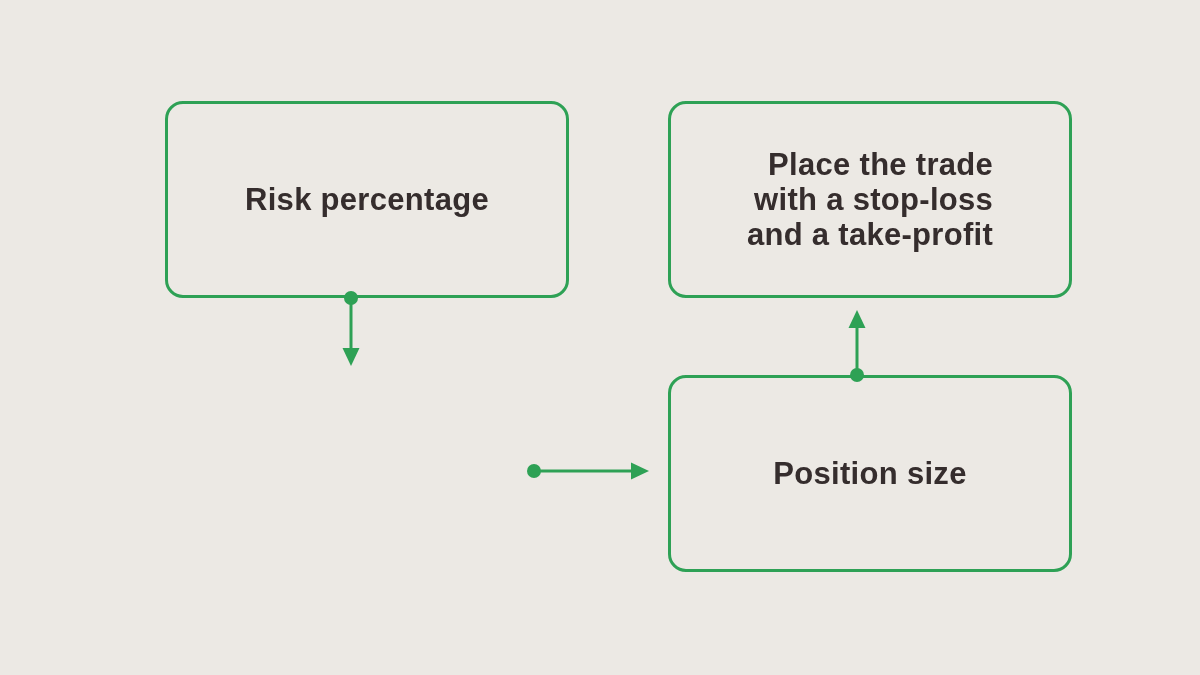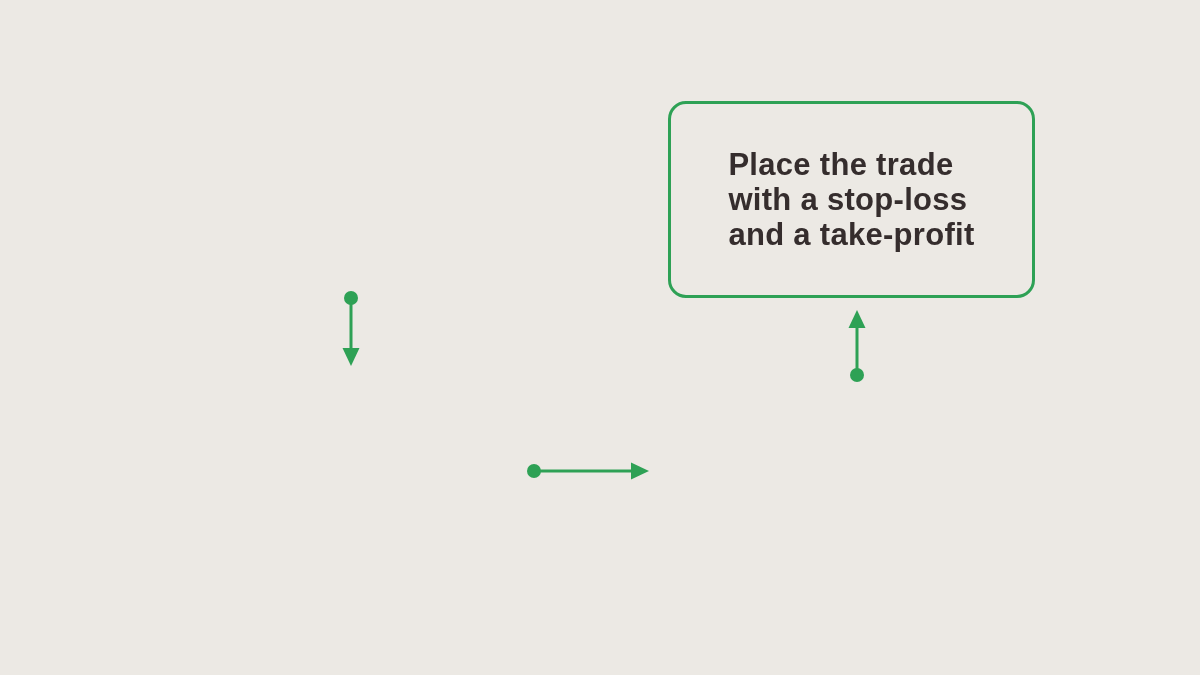--- a/index.html
+++ b/index.html
@@ -14,28 +14,28 @@
     font-family:"Liberation Sans","DejaVu Sans",sans-serif;
   }
   .canvas{
     position:relative;
     width:1200px;
     height:675px;
     background:var(--background);
   }
   .node{
     position:absolute;
-    width:367px;
+    width:404px;
     height:197px;
     border:3px solid var(--accent);
     border-radius:18px;
     display:flex;
     align-items:center;
     justify-content:center;
-    text-align:left;
+    text-align:right;
   }
   .node-label{
     font-size:31px;
     line-height:35px;
     font-weight:700;
     letter-spacing:0.3px;
     color:var(--text);
     white-space:pre-line;
   }
   #node-risk-percentage{left:165px;top:101px;}
@@ -50,28 +50,34 @@
   }
   .arrow-line{stroke:var(--accent);stroke-width:3;fill:none;}
   .arrow-head{fill:var(--accent);stroke:none;}
   .arrow-dot{fill:var(--accent);stroke:none;}
 </style>
 </head>
 <body>
 
 <div class="canvas">
 
+  <div class="node" id="node-risk-percentage">
+    <span class="node-label">Risk percentage</span>
+  </div>
 
   <div class="node" id="node-place-trade">
     <span class="node-label">Place the trade
 with a stop-loss
 and a take-profit</span>
   </div>
 
 
+  <div class="node" id="node-position-size">
+    <span class="node-label">Position size</span>
+  </div>
 
   <svg class="arrow-layer" width="1200" height="675" viewBox="0 0 1200 675" xmlns="http://www.w3.org/2000/svg">
 
     <g>
       <circle class="arrow-dot" cx="351" cy="298" r="7"></circle>
       <line class="arrow-line" x1="351" y1="298" x2="351" y2="349"></line>
       <polygon class="arrow-head" points="342.5,348 359.5,348 351,366"></polygon>
     </g>
 
     <g>

